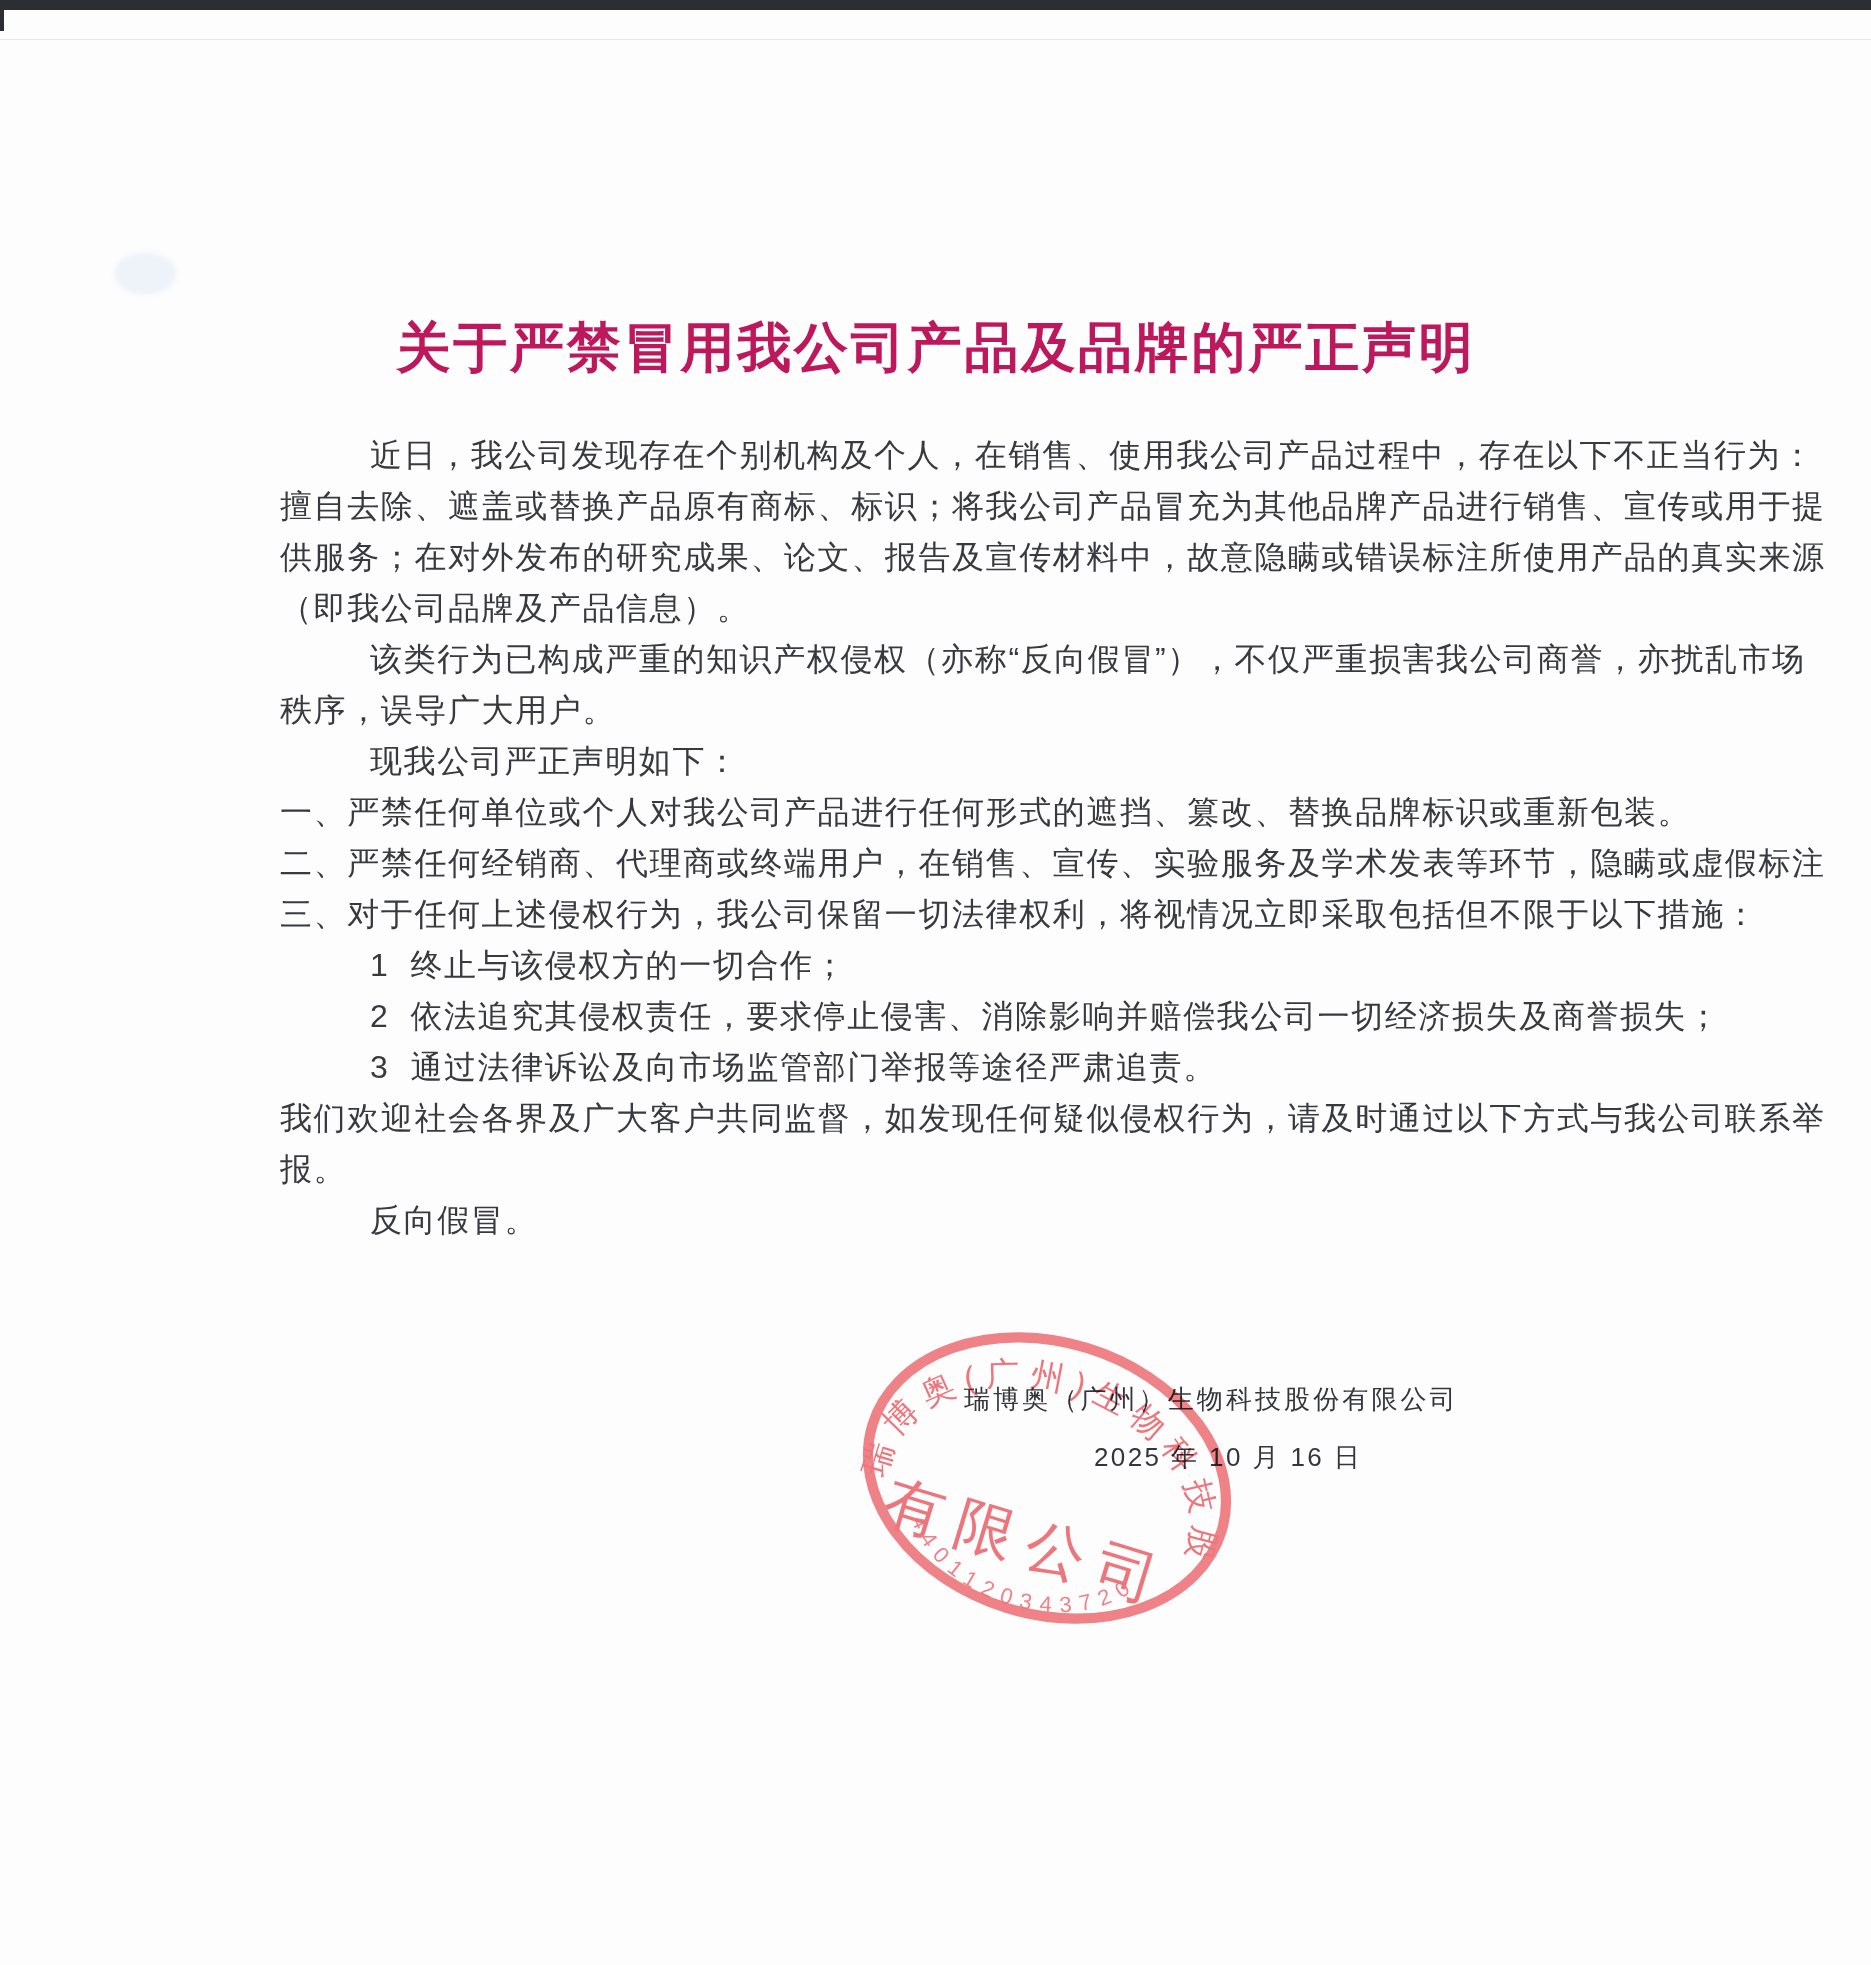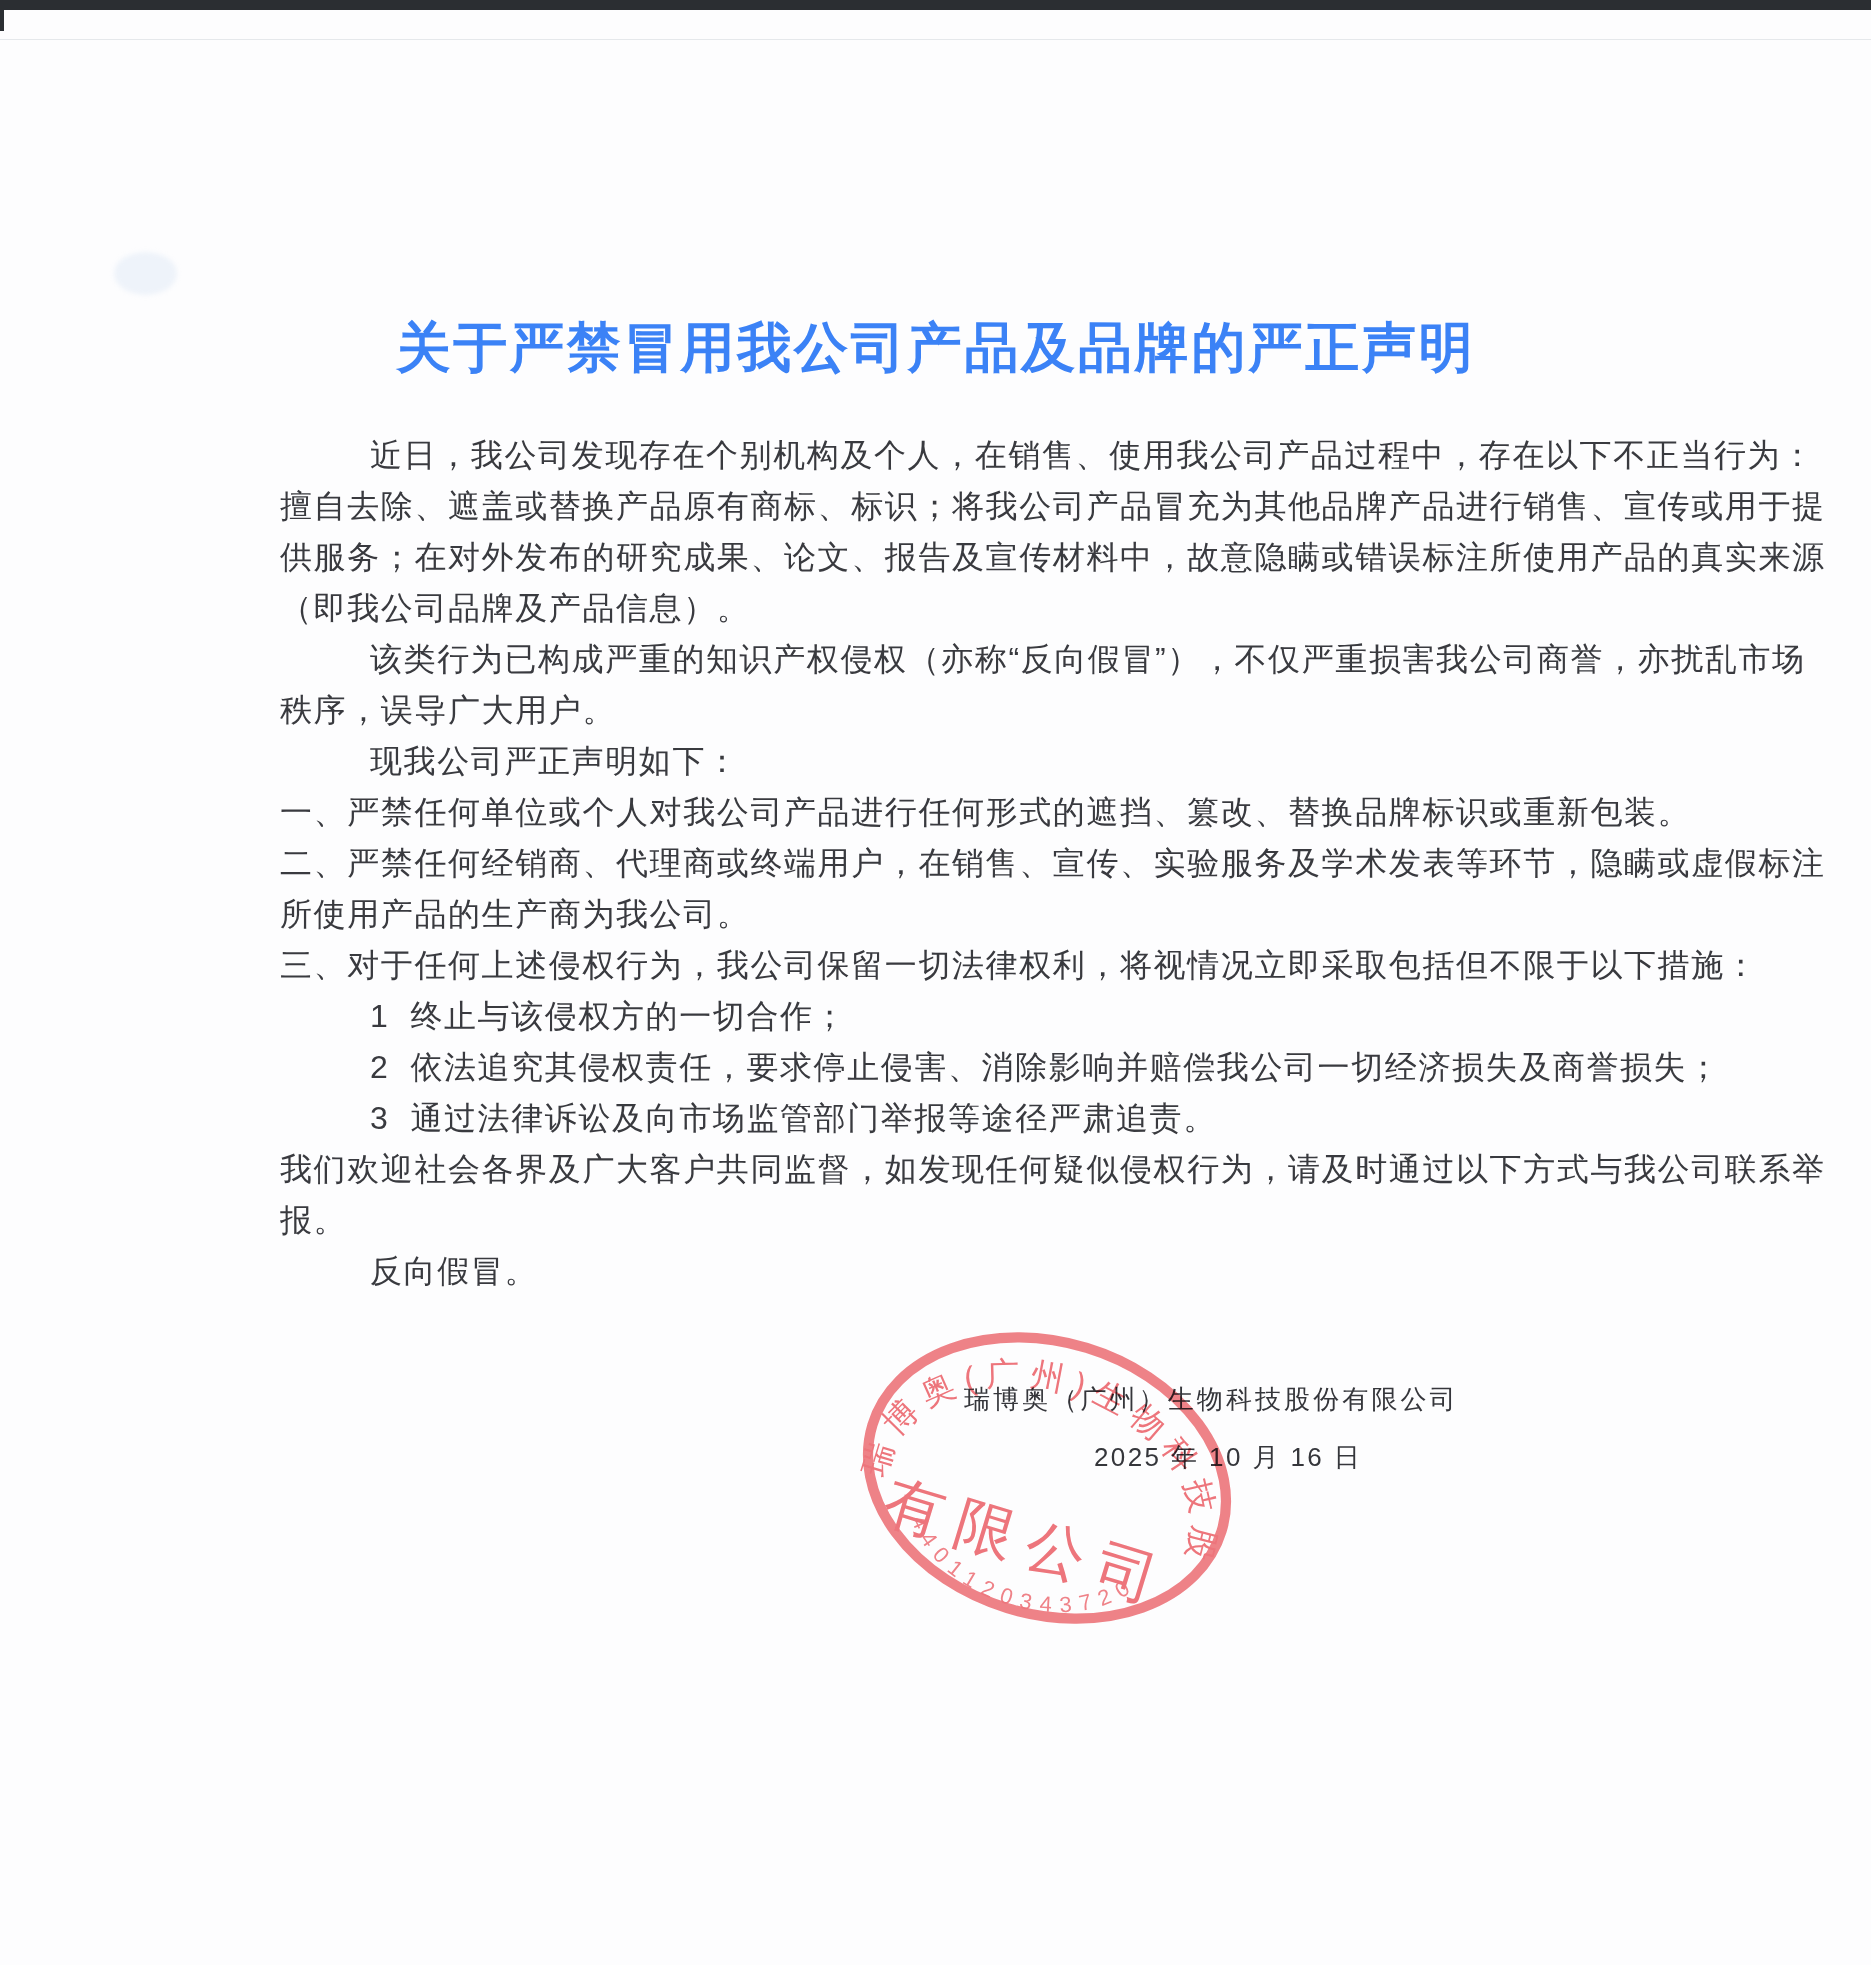--- a/index.html
+++ b/index.html
@@ -46,21 +46,21 @@
 
   
   .doc-title {
     position: absolute;
     left: 0; top: 312px;
     width: 1872px;
     text-align: center;
     font-size: 54px;
     font-weight: 700;
     letter-spacing: 2.8px;
-    color: #3b82f6;
+    color: #be185d;
   }
 
   
   .doc-body {
     position: absolute;
     left: 280px; top: 430px;
     width: 1348px;
   }
   .line {
     height: 51px;
@@ -119,21 +119,20 @@
   <div class="doc-body">
     <div class="line ind-p">近日，我公司发现存在个别机构及个人，在销售、使用我公司产品过程中，存在以下不正当行为：</div>
     <div class="line">擅自去除、遮盖或替换产品原有商标、标识；将我公司产品冒充为其他品牌产品进行销售、宣传或用于提</div>
     <div class="line">供服务；在对外发布的研究成果、论文、报告及宣传材料中，故意隐瞒或错误标注所使用产品的真实来源</div>
     <div class="line">（即我公司品牌及产品信息）。</div>
     <div class="line ind-p">该类行为已构成严重的知识产权侵权（亦称“反向假冒”），不仅严重损害我公司商誉，亦扰乱市场</div>
     <div class="line">秩序，误导广大用户。</div>
     <div class="line ind-p">现我公司严正声明如下：</div>
     <div class="line">一、严禁任何单位或个人对我公司产品进行任何形式的遮挡、篡改、替换品牌标识或重新包装。</div>
     <div class="line">二、严禁任何经销商、代理商或终端用户，在销售、宣传、实验服务及学术发表等环节，隐瞒或虚假标注</div>
-    <div class="line">所使用产品的生产商为我公司。</div>
     <div class="line">三、对于任何上述侵权行为，我公司保留一切法律权利，将视情况立即采取包括但不限于以下措施：</div>
     <div class="line ind-s">1  终止与该侵权方的一切合作；</div>
     <div class="line ind-s">2  依法追究其侵权责任，要求停止侵害、消除影响并赔偿我公司一切经济损失及商誉损失；</div>
     <div class="line ind-s">3  通过法律诉讼及向市场监管部门举报等途径严肃追责。</div>
     <div class="line">我们欢迎社会各界及广大客户共同监督，如发现任何疑似侵权行为，请及时通过以下方式与我公司联系举</div>
     <div class="line">报。</div>
     <div class="line ind-p">反向假冒。</div>
   </div>
 
   <div class="sig-company">瑞博奥（广州）生物科技股份有限公司</div>

